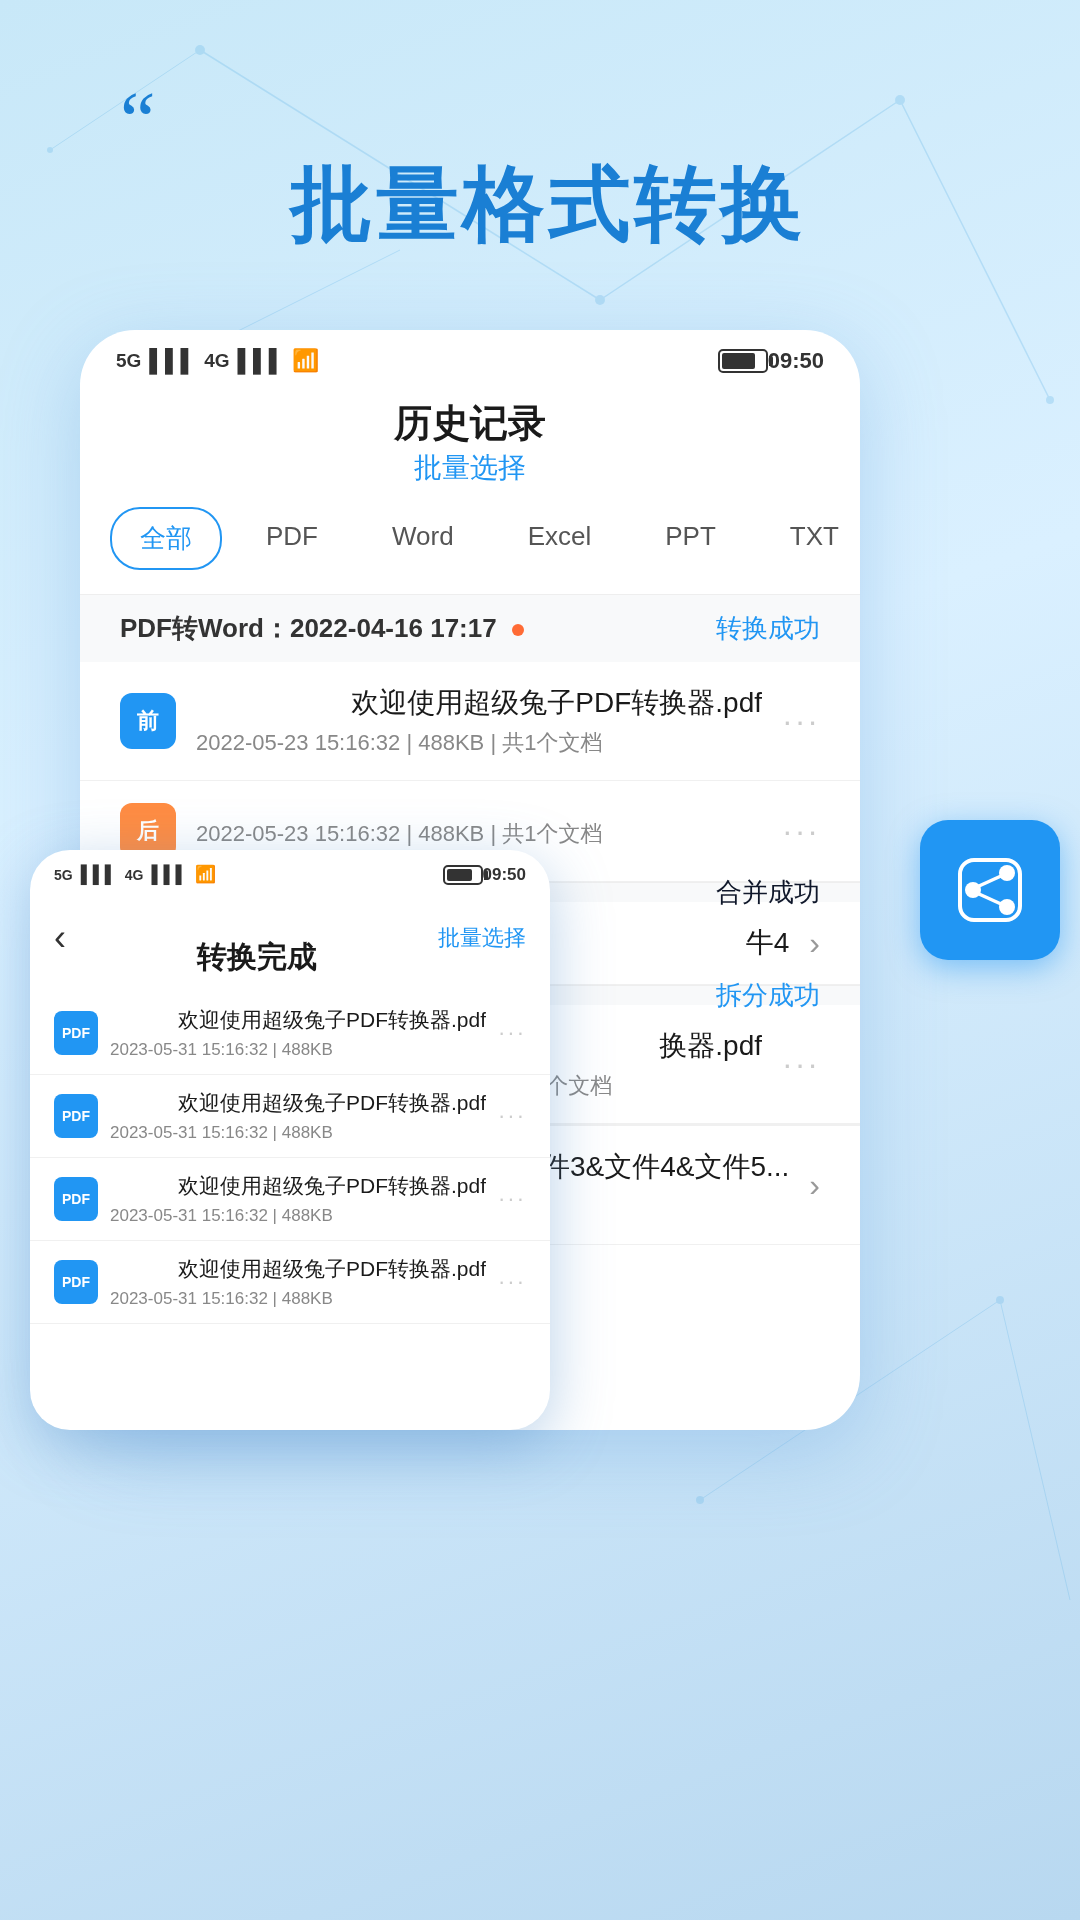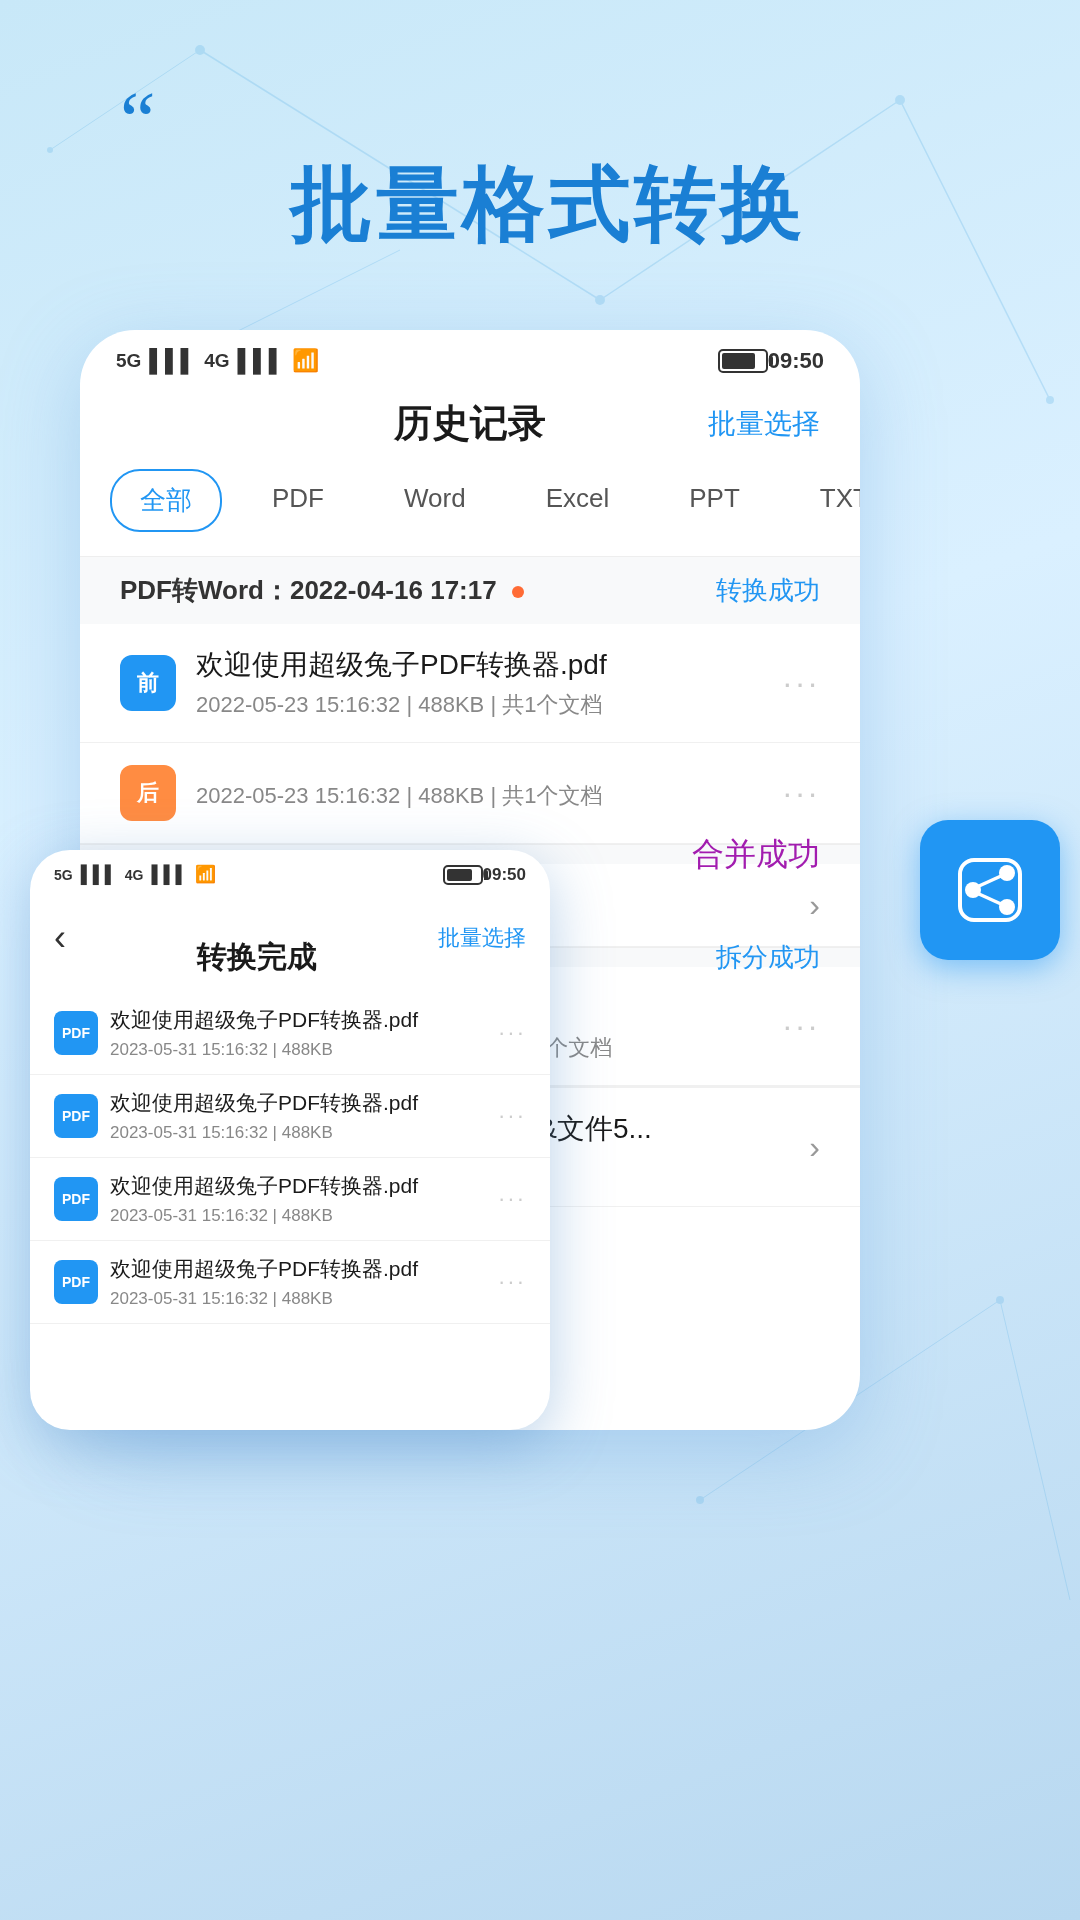--- a/index.html
+++ b/index.html
@@ -111,36 +111,37 @@
       background: #333;
       border-radius: 2px;
     }
 
     
     .app-header {
       display: flex;
       justify-content: space-between;
       align-items: center;
       padding: 16px 40px 20px;
+      flex-direction: column;
     }
     .app-title {
       font-size: 38px;
       font-weight: 700;
       color: #1a1a1a;
     }
     .btn-batch {
       font-size: 28px;
       color: #2196f3;
       font-weight: 500;
     }
 
     
     .filter-tabs {
       display: flex;
-      gap: 20px;
+      gap: 14px;
       padding: 0 30px 24px;
       overflow-x: hidden;
     }
     .tab-item {
       padding: 12px 28px;
       border-radius: 30px;
       font-size: 26px;
       font-weight: 500;
       color: #555;
       border: 2px solid transparent;
@@ -201,20 +202,21 @@
       flex: 1;
       min-width: 0;
     }
     .file-name {
       font-size: 28px;
       font-weight: 500;
       color: #1a1a1a;
       overflow: hidden;
       text-overflow: ellipsis;
       white-space: nowrap;
+      text-align: right;
     }
     .file-meta {
       font-size: 22px;
       color: #888;
       margin-top: 6px;
     }
     .file-menu {
       font-size: 32px;
       color: #ccc;
       letter-spacing: 2px;
@@ -366,21 +368,21 @@
 
   <div class="file-item">
     <div class="file-badge badge-after">后</div>
     <div class="file-info">
       <div class="file-meta">2022-05-23  15:16:32  |  488KB  |  共1个文档</div>
     </div>
     <span class="file-menu">···</span>
   </div>
 
   <div style="height: 20px; background: #f8f9fa; border-top: 1px solid #eee; display: flex; justify-content: flex-end; align-items: center; padding-right: 40px;">
-    <span style="font-size:32px;color:#a21caf;font-weight:500;">合并成功</span>
+    <span style="font-size:26px;color:#0f172a;font-weight:500;">合并成功</span>
   </div>
 
   <div class="file-item" style="background:#fff;">
     <div class="file-info" style="padding-left:76px;">
       <div class="file-name">牛4</div>
     </div>
     <span class="arrow-right">›</span>
   </div>
 
   <div style="height: 20px; background: #f8f9fa; border-top: 1px solid #eee; display: flex; justify-content: flex-end; align-items: center; padding-right: 40px;">

